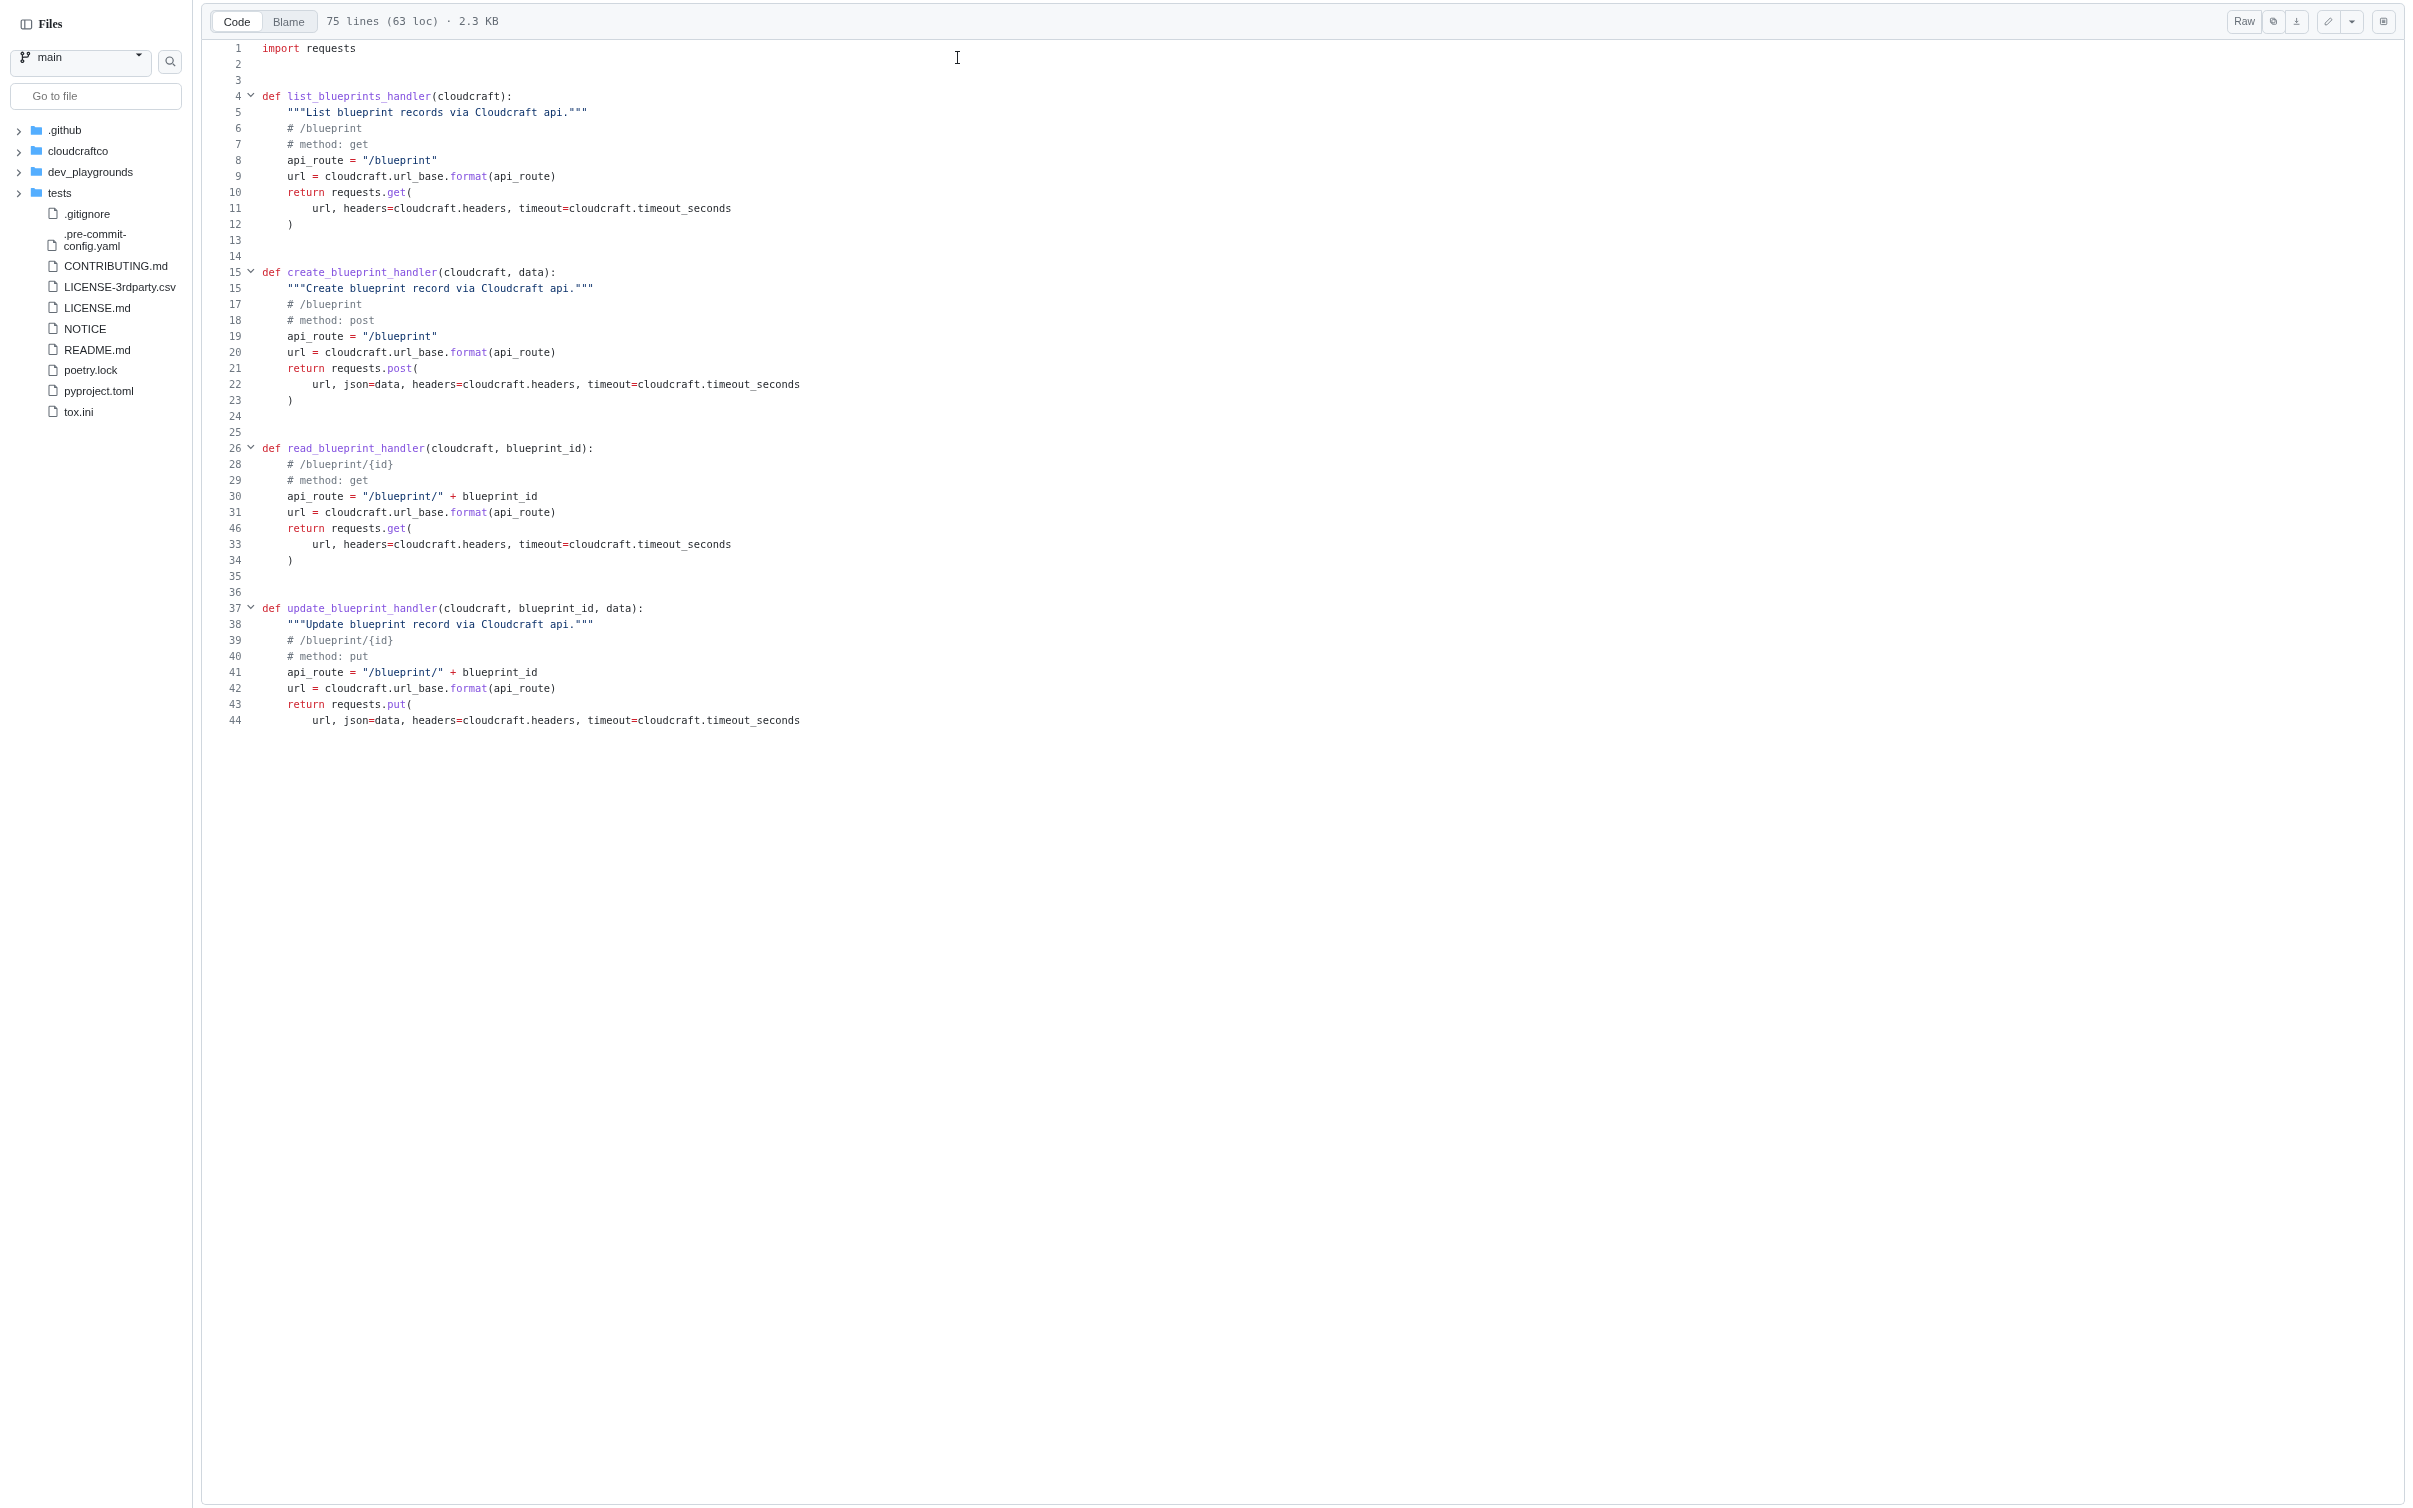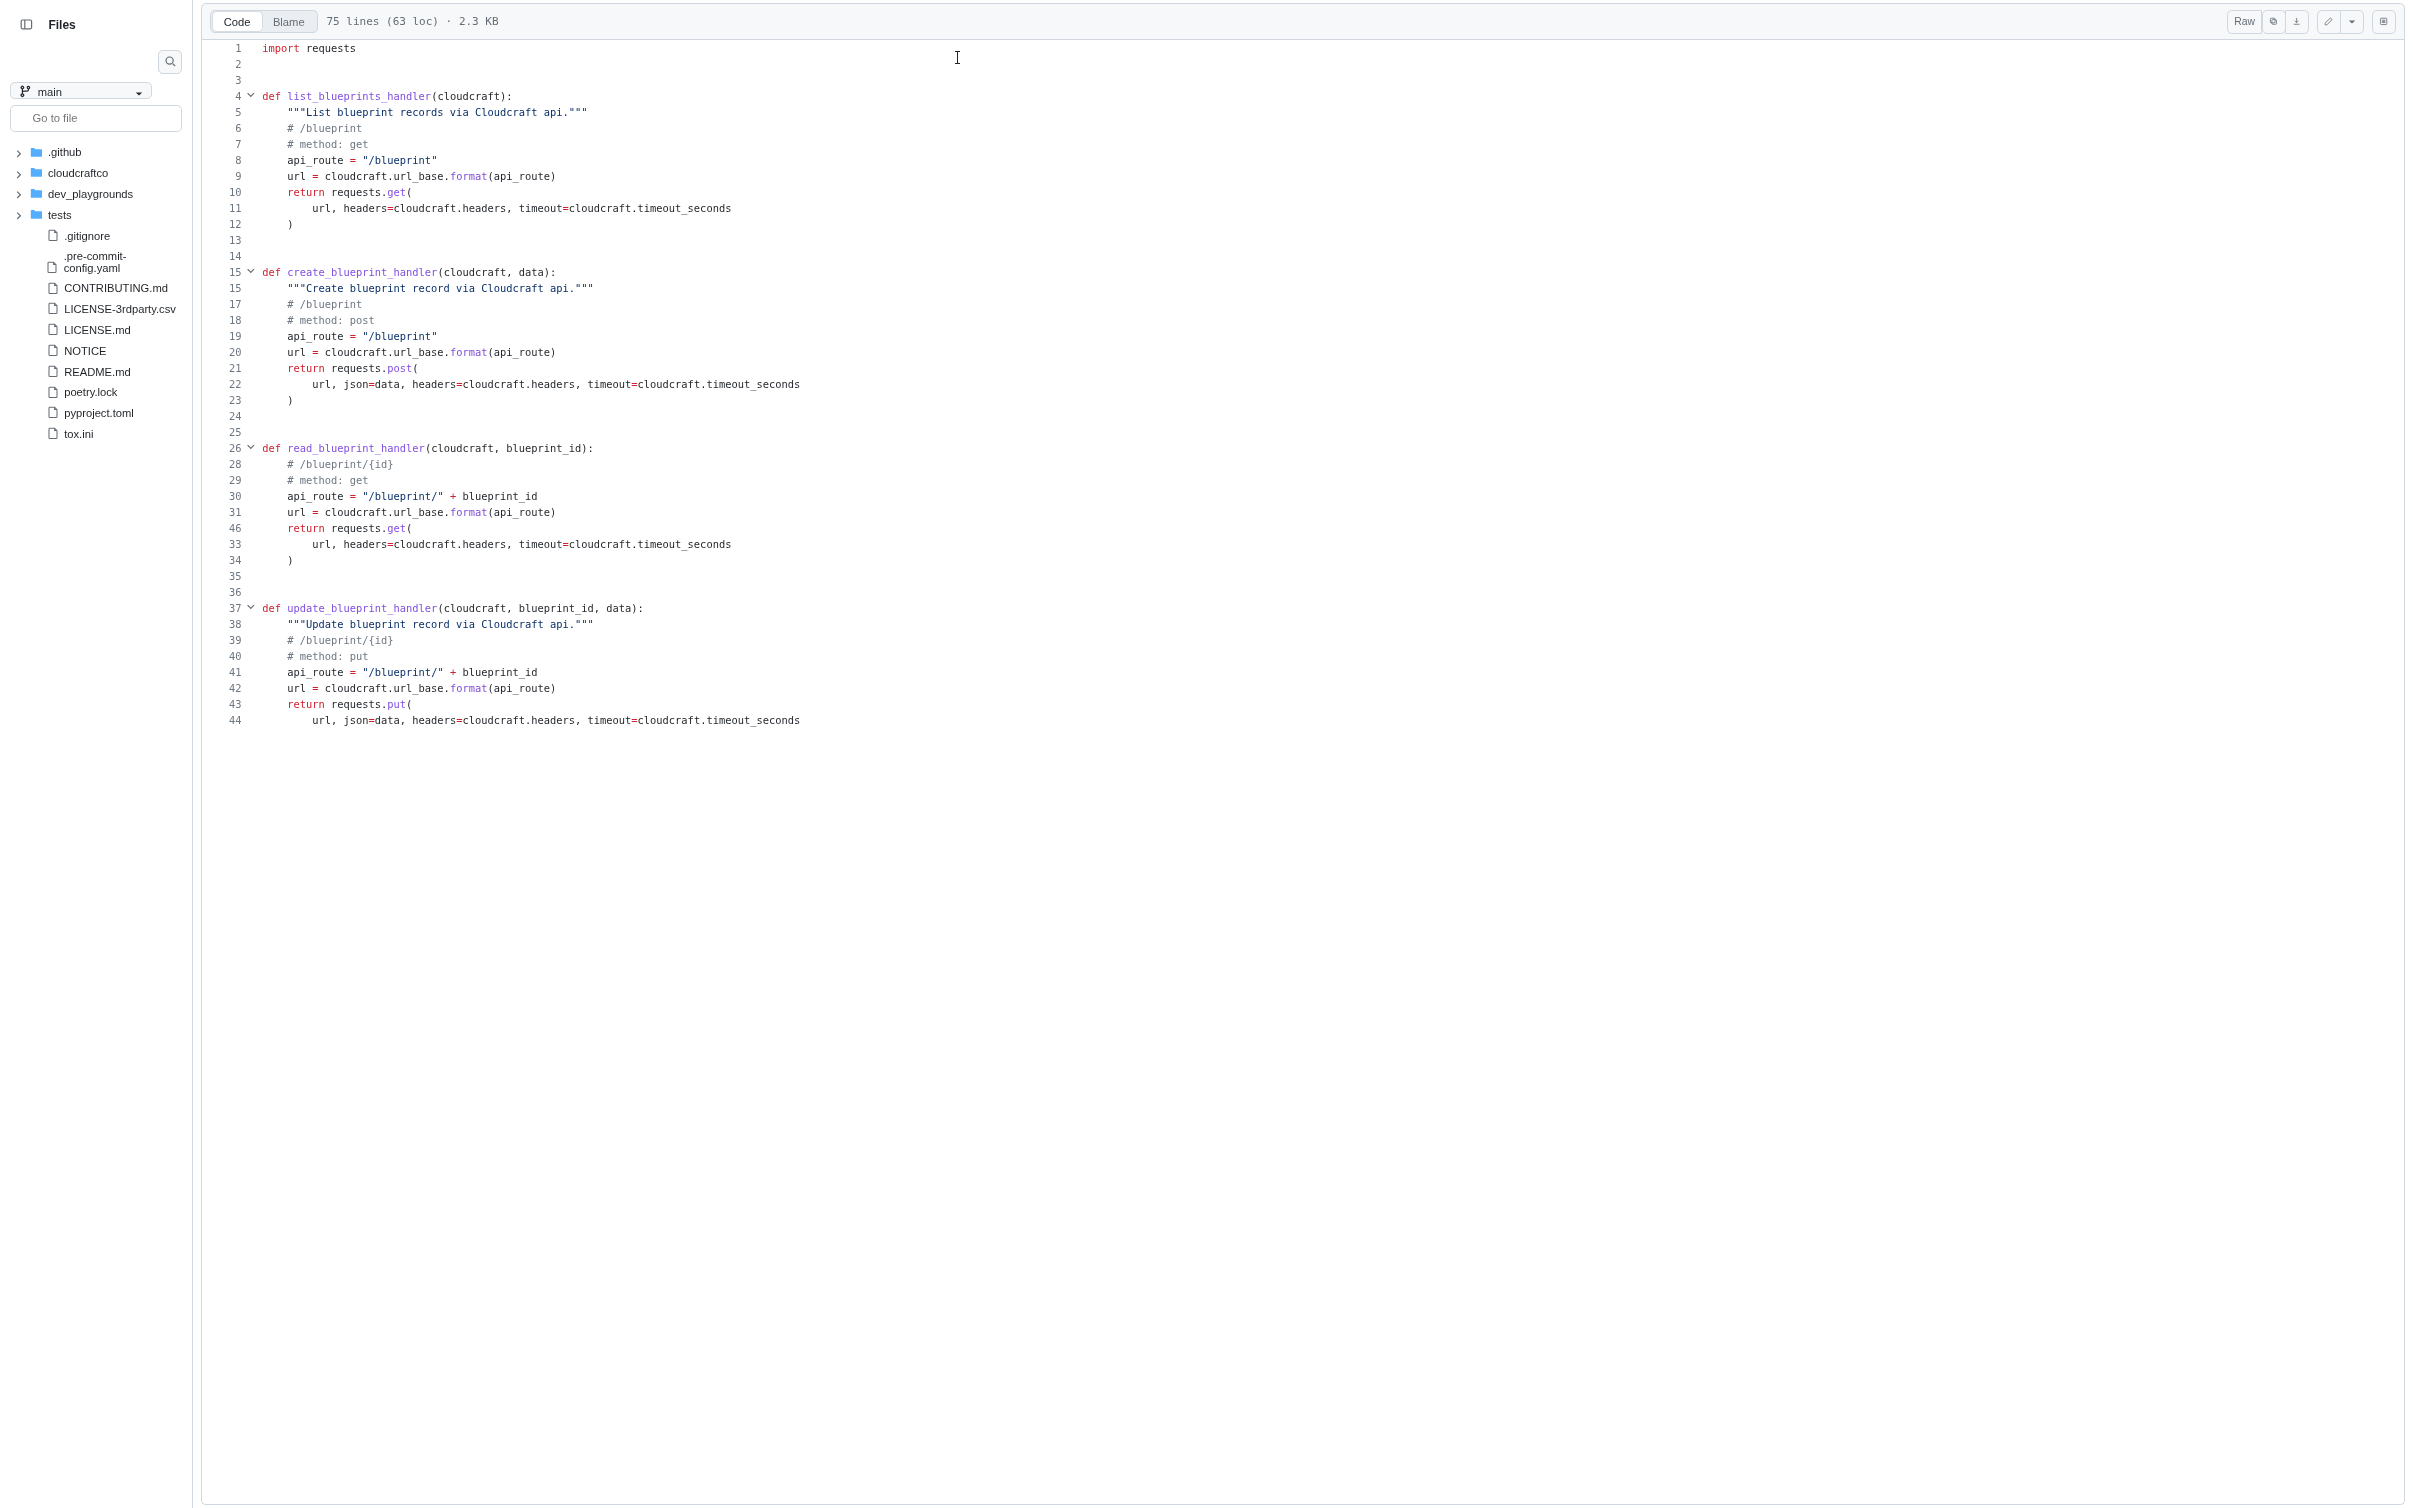--- a/index.html
+++ b/index.html
@@ -18,50 +18,50 @@
     border-right: 0.8px solid #d0d7de;
     padding: 9.6px;
     display: flex;
     flex-direction: column;
     gap: 6.4px;
     flex-shrink: 0;
   }
   .sidebar-header {
     display: flex;
     align-items: center;
-    gap: 10px;
+    gap: 0;
     padding: 3.2px 4.8px 6.4px 4.8px;
+    font-family: Liberation Serif, serif;
   }
   .sidebar-header h2 { font-size: 12px; font-weight: 600; }
   .btn-icon {
     width: 24px; height: 24px;
     border: 0.8px solid #d0d7de;
     border-radius: 4.8px;
     background: #f6f8fa;
     display: inline-flex;
     align-items: center; justify-content: center;
     cursor: pointer;
     color: #656d76;
   }
   .btn-icon.bare { border: none; background: transparent; }
   .sidebar-controls { display: flex; gap: 6.4px; }
   .branch-btn {
     flex: 1;
     display: flex;
-    align-items: flex-end;
+    align-items: flex-start;
     gap: 6.4px;
     border: 0.8px solid #d0d7de;
     border-radius: 4.8px;
     background: #f6f8fa;
     padding: 0 8px;
-    height: 17px;
+    height: 27px;
     cursor: pointer;
     color: #24292f;
     font-size: 11.2px;
-    margin-top: 32px;
   }
   .branch-btn .spacer { flex: 1; }
   .file-filter {
     display: flex;
     align-items: center;
     gap: 14px;
     border: 0.8px solid #d0d7de;
     border-radius: 4.8px;
     height: 27px;
     padding: 0 8px;

